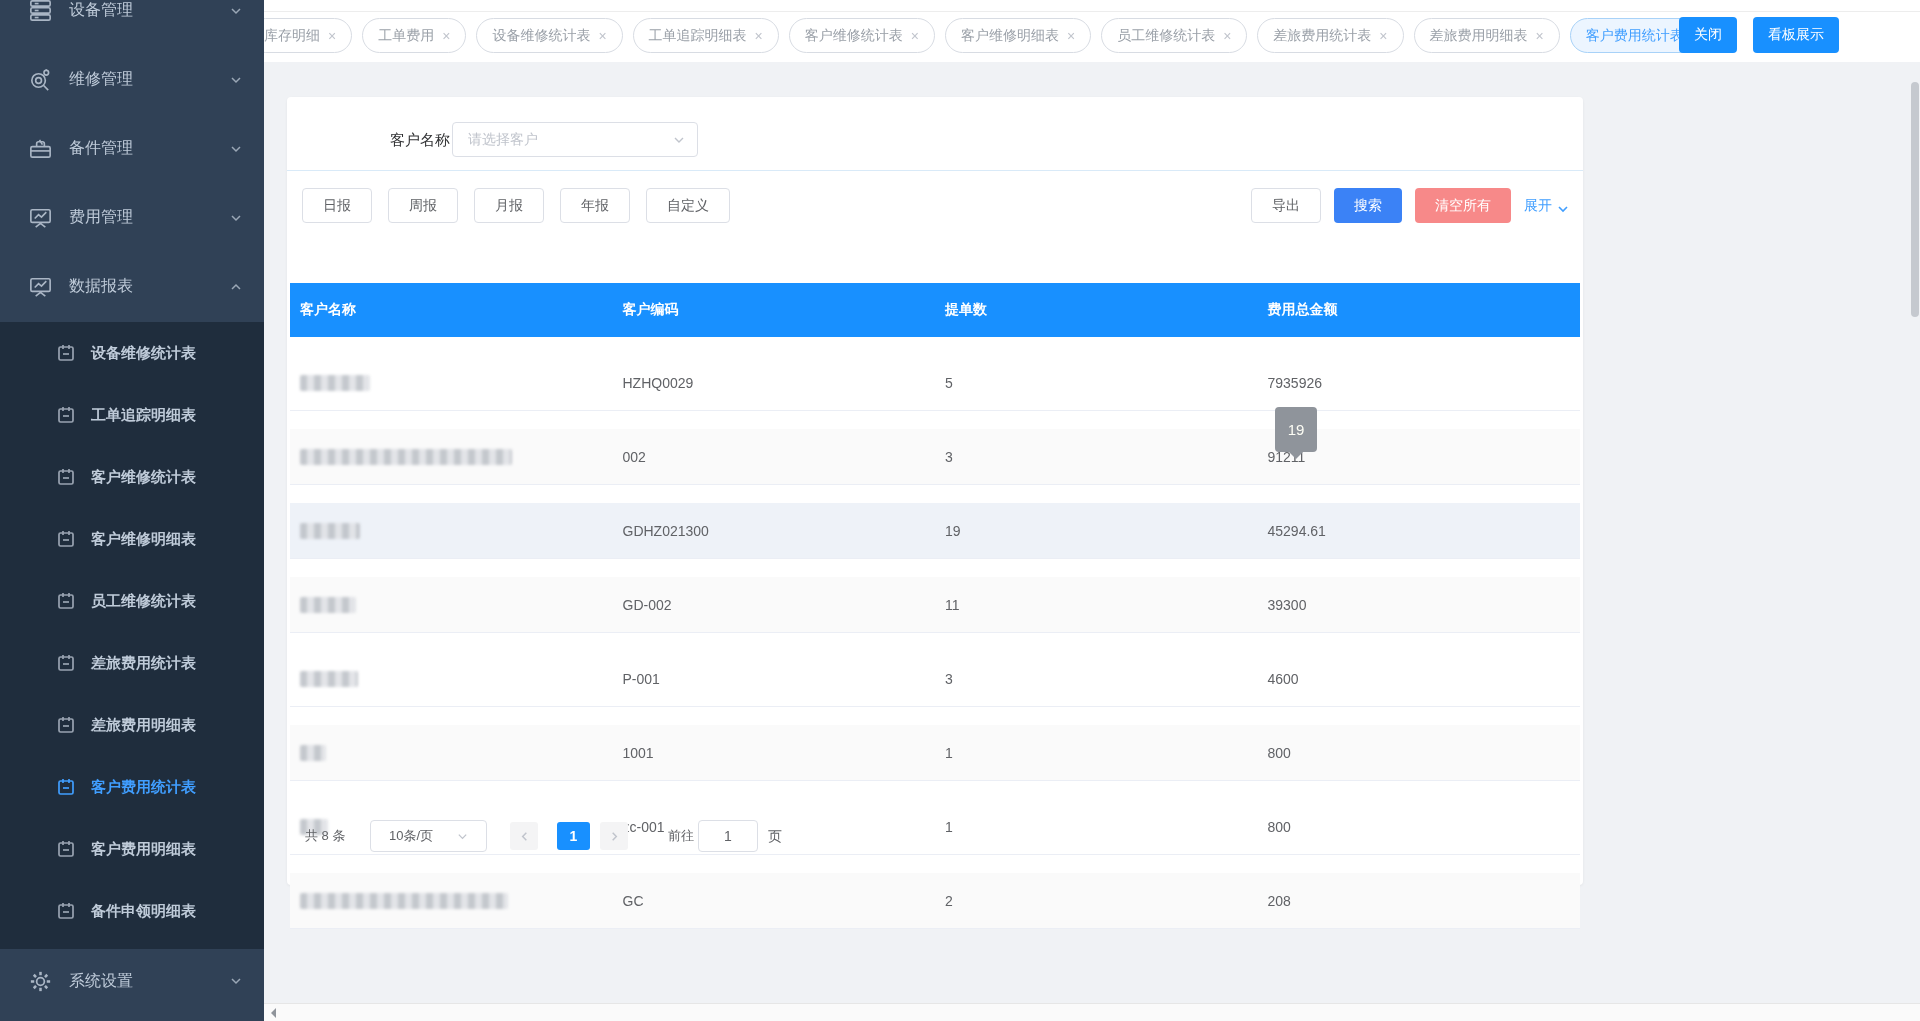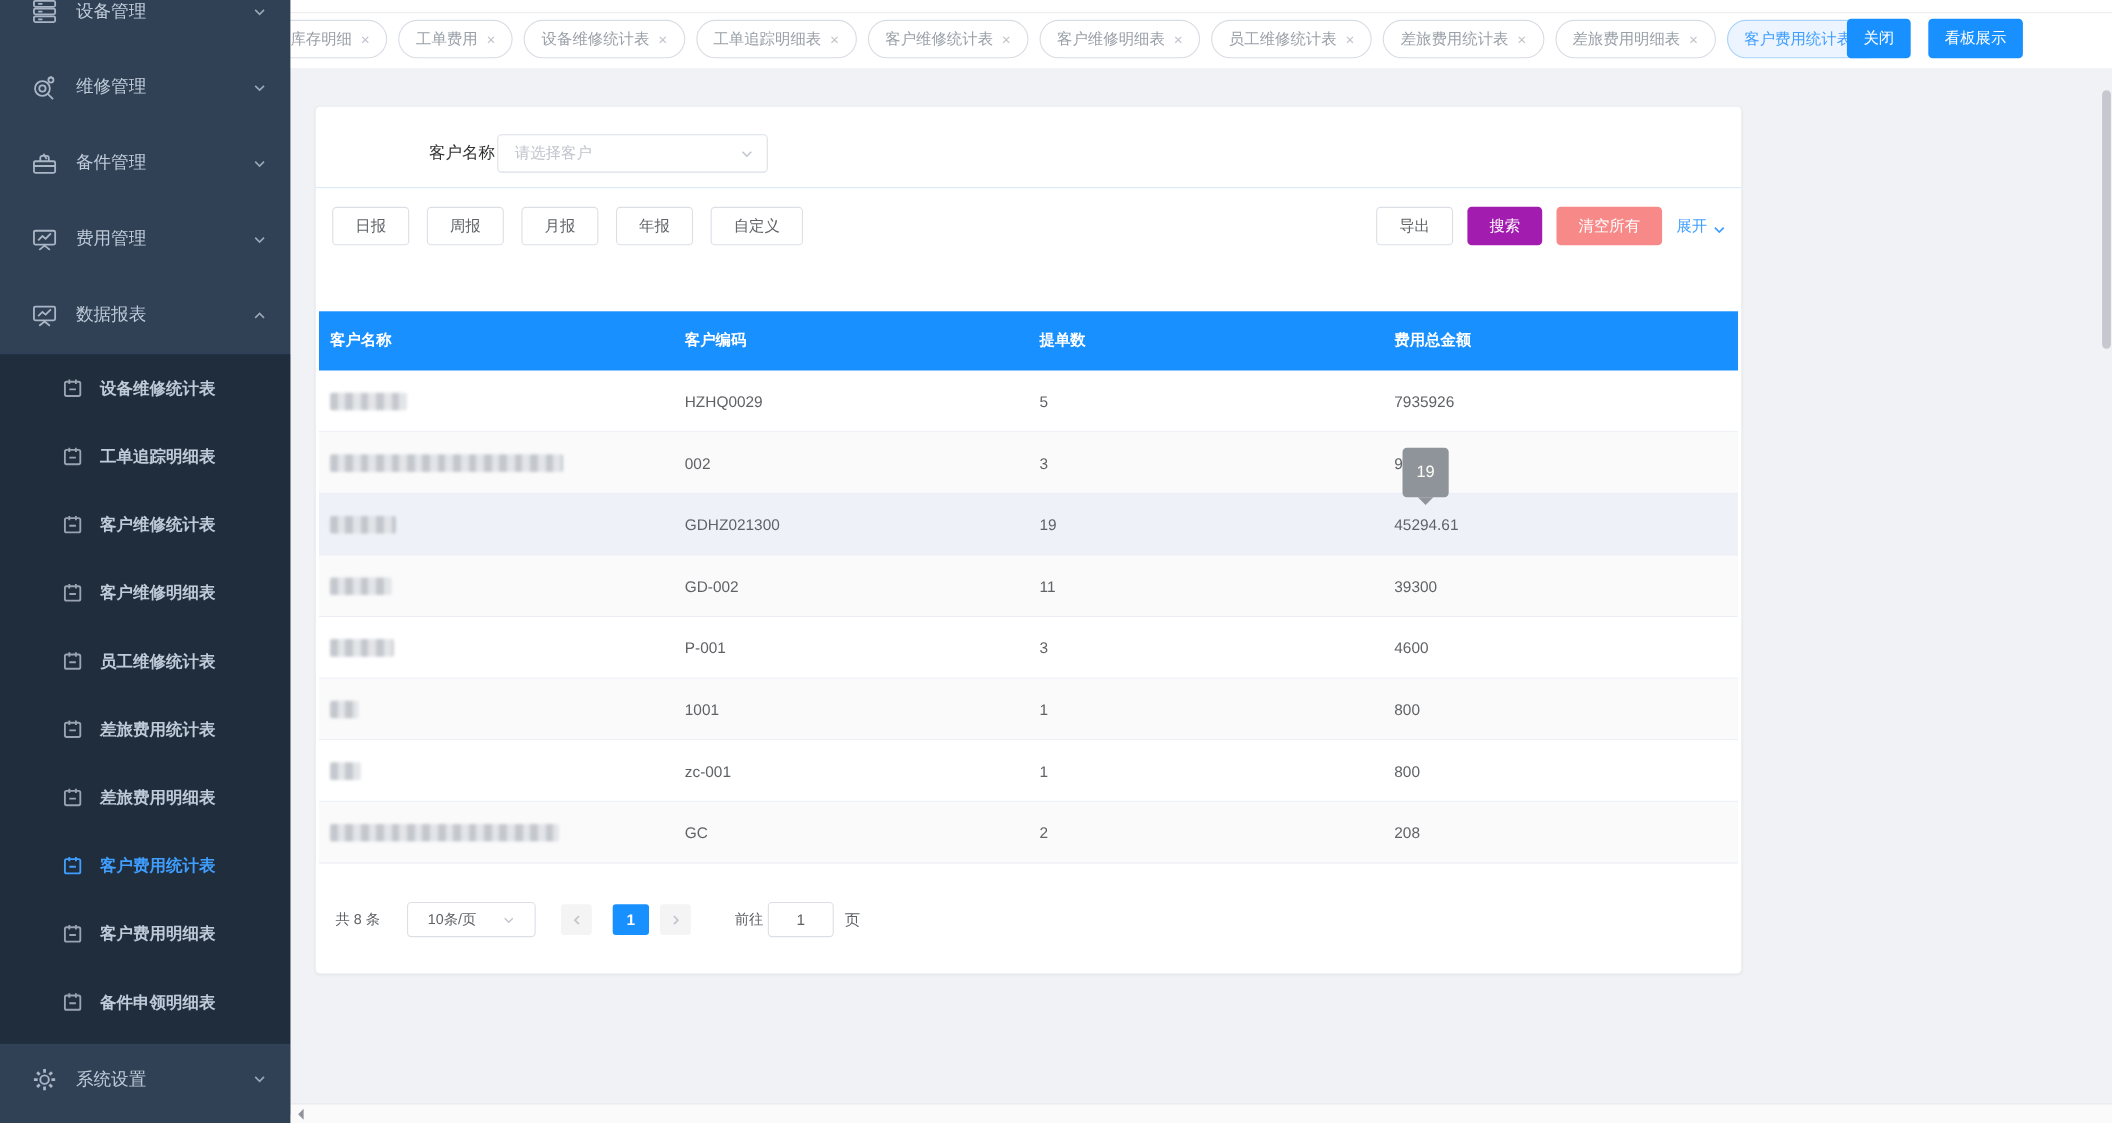--- a/index.html
+++ b/index.html
@@ -45,32 +45,32 @@
   .select { position:absolute; left:165px; top:25px; width:246px; height:35px; border:1px solid #dcdfe6;
             border-radius:4px; display:flex; align-items:center; padding:0 12px 0 15px; cursor:pointer; background:#fff; }
   .select .ph { flex:1; color:#c0c4cc; font-size:14px; }
   .select .chev, .link-expand .chev { width:12px; height:12px; color:#c0c4cc; }
   .filter-divider { position:absolute; left:0; right:0; top:73px; height:1px; background:#d9eaf8; }
 
   .period-row { position:absolute; left:15px; top:91px; display:flex; gap:16px; }
   .btn-plain { height:35px; padding:0 20px; background:#fff; border:1px solid #dcdfe6; border-radius:4px;
                color:#606266; font-size:14px; cursor:pointer; font-family:inherit; }
   .actions { position:absolute; right:14px; top:91px; display:flex; gap:13px; align-items:center; }
-  .btn-primary { height:35px; padding:0 20px; background:#a21caf; border:none; border-radius:4px;
+  .btn-primary { height:35px; padding:0 20px; background:#3b82f6; border:none; border-radius:4px;
                  color:#fff; font-size:14px; cursor:pointer; font-family:inherit; }
   .btn-danger { height:35px; padding:0 20px; background:#f78989; border:none; border-radius:4px;
                 color:#fff; font-size:14px; cursor:pointer; font-family:inherit; }
   .link-expand { display:inline-flex; align-items:flex-end; gap:5px; color:#409eff; font-size:14px; cursor:pointer; }
   .link-expand .chev { color:#409eff; }
 
   
   .table { position:absolute; left:3px; right:3px; top:186px; }
   .t-head { display:flex; height:54px; background:#1890ff; align-items:center; }
   .t-head .th { width:25%; padding-left:10px; color:#fff; font-size:14px; font-weight:bold; }
-  .t-row { display:flex; height:56px; align-items:center; border-bottom:1px solid #ebeef5; background:#fff; }
+  .t-row { display:flex; height:56px; align-items:center; border-bottom:1px solid #ebeef5; background:#fff;margin-top:18px; }
   .t-row:nth-child(even) { background:#fafafa; }
   .t-row.hover { background:#eef2f8 !important; }
   .t-row .td { width:25%; padding-left:10px; color:#606266; font-size:14px; }
   .name-blur { display:inline-block; height:16px; vertical-align:middle; border-radius:2px;
                background:repeating-linear-gradient(90deg,#bfc3c9 0 7px,#e0e2e6 7px 14px);
                filter:blur(1.6px); opacity:.9; }
 
   
   .tooltip { position:absolute; left:1275px; top:407px; width:42px; height:45px; background:#8f949b;
              border-radius:4px; color:#fdfdf5; font-size:15px; display:flex; align-items:center;

